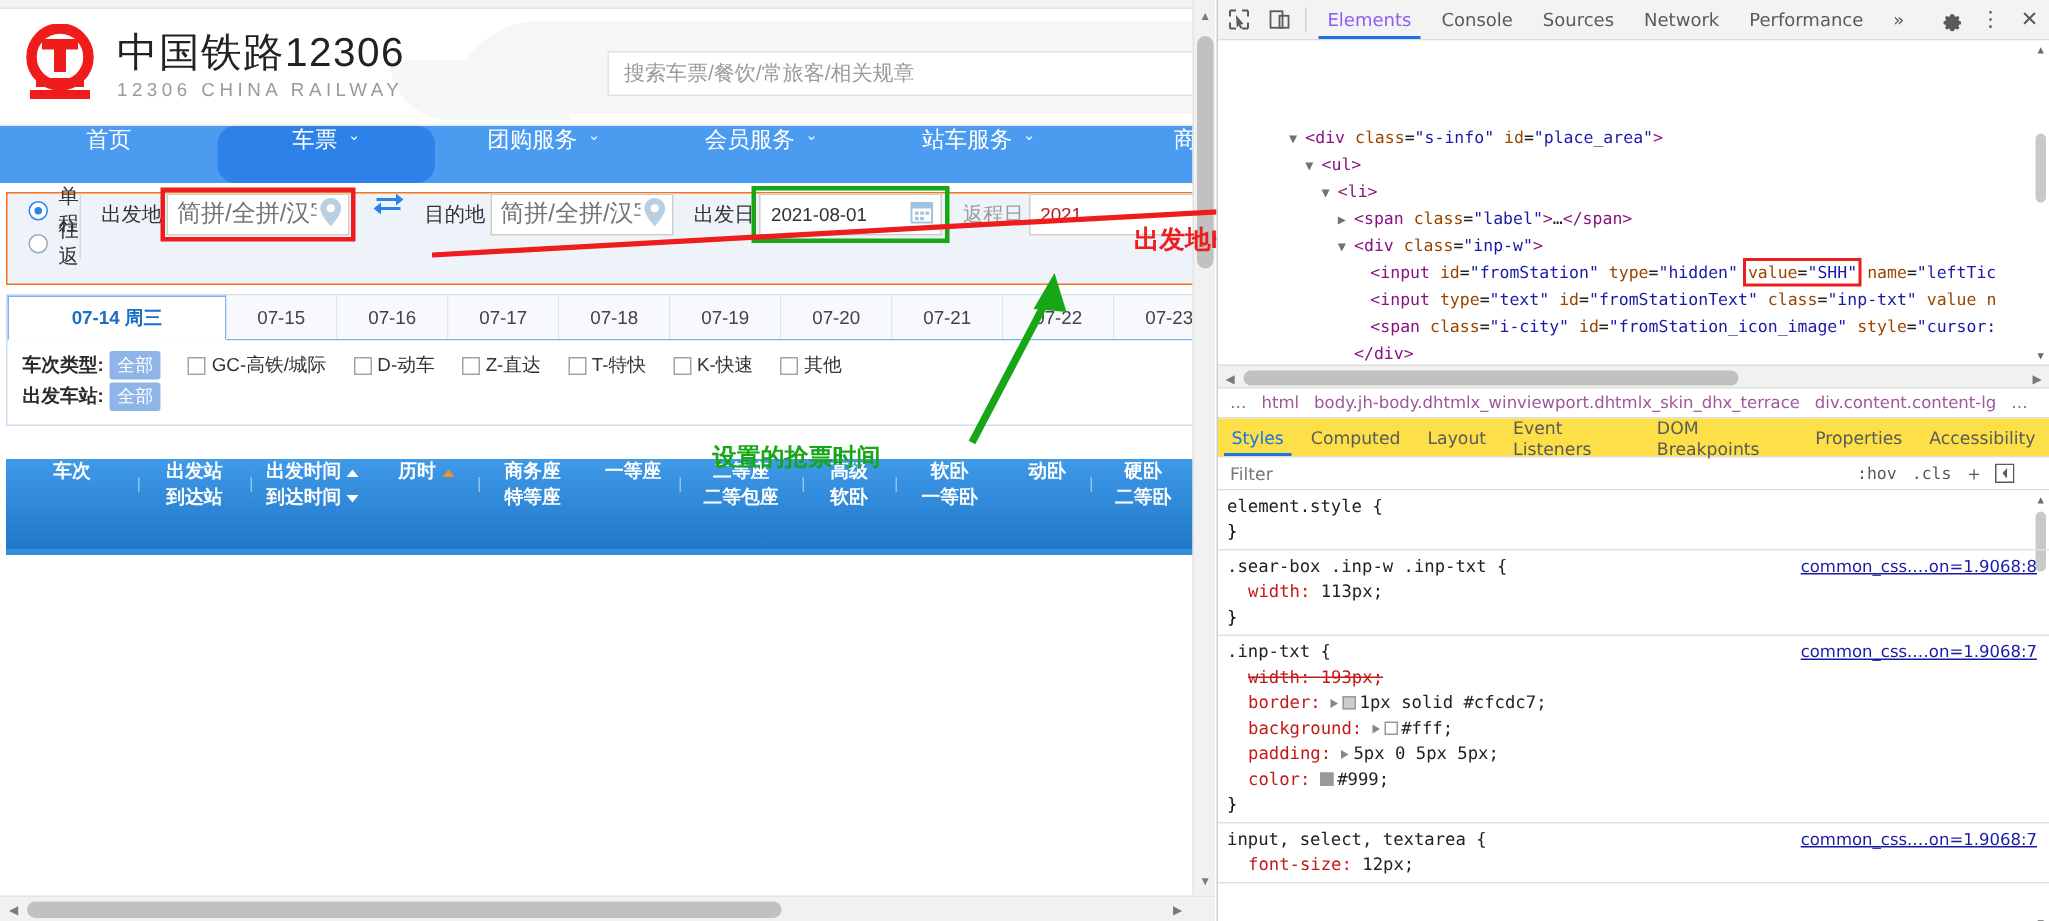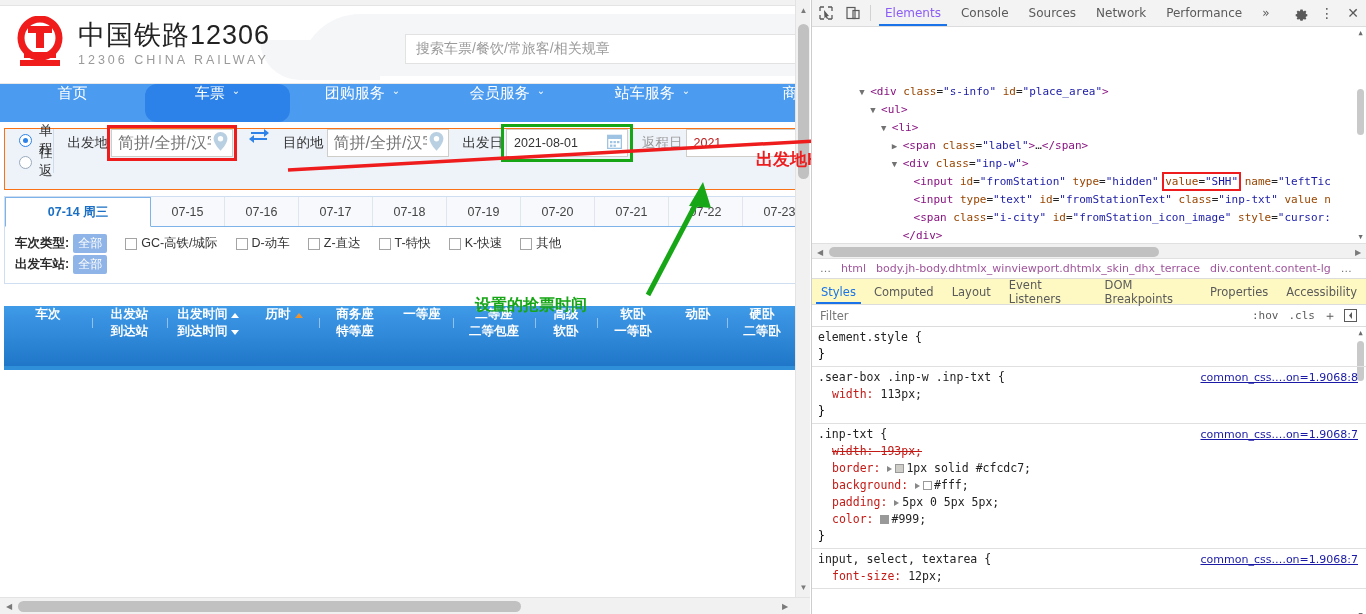--- a/index.html
+++ b/index.html
@@ -196,30 +196,30 @@
   .dom-hscroll .arr.l{left:0;} .dom-hscroll .arr.r{right:0;}
 
   .breadcrumb {
     height: 20px; display: flex; align-items: center; gap: 10px; padding: 0 8px;
     font-size: 11px; border-bottom: 1px solid #dcdcdc; background: #fff; overflow: hidden; white-space: nowrap;
   }
   .bc-item { color: #a0569c; }
   .bc-dots { color: #777; }
 
   .styles-tabs {
-    height: 26px; display: flex; align-items: stretch; border-bottom: 1px solid #dcdcdc; background: #fef9c3;
+    height: 26px; display: flex; align-items: stretch; border-bottom: 1px solid #dcdcdc; background: #fde047;
     font-size: 11.5px;
   }
   .st-tab { display:flex; align-items:center; padding: 0 9px; color:#5a5a5a; position:relative; }
   .st-tab.active { color:#1a73e8; }
   .st-tab.active::after{content:"";position:absolute;left:4px;right:4px;bottom:0;height:2px;background:#1a73e8;}
 
   .filter-bar {
     height: 22px; display:flex; align-items:center; border-bottom:1px solid #dcdcdc; background:#fff;
-    padding: 0 6px 0 8px; font-size: 11.5px; color:#666;
+    padding: 0 20px 0 8px; font-size: 11.5px; color:#666;
   }
   .filter-bar .ph { flex:1; color:#777; }
   .fb-btn { padding: 0 5px; color:#5a5a5a; font-family:"DejaVu Sans Mono", monospace; font-size: 11px;}
   .fb-ico { width:20px; display:flex; align-items:center; justify-content:center; color:#5a5a5a; font-size:13px;}
 
   .styles-pane {
     position: relative; height: 294px; overflow: hidden; background:#fff;
     font-family: "DejaVu Sans Mono", "Liberation Mono", monospace; font-size: 11.5px; line-height: 17px;
   }
   .rule { border-bottom: 1px solid #e0e0e0; padding: 2px 6px 3px 6px; position: relative; }

